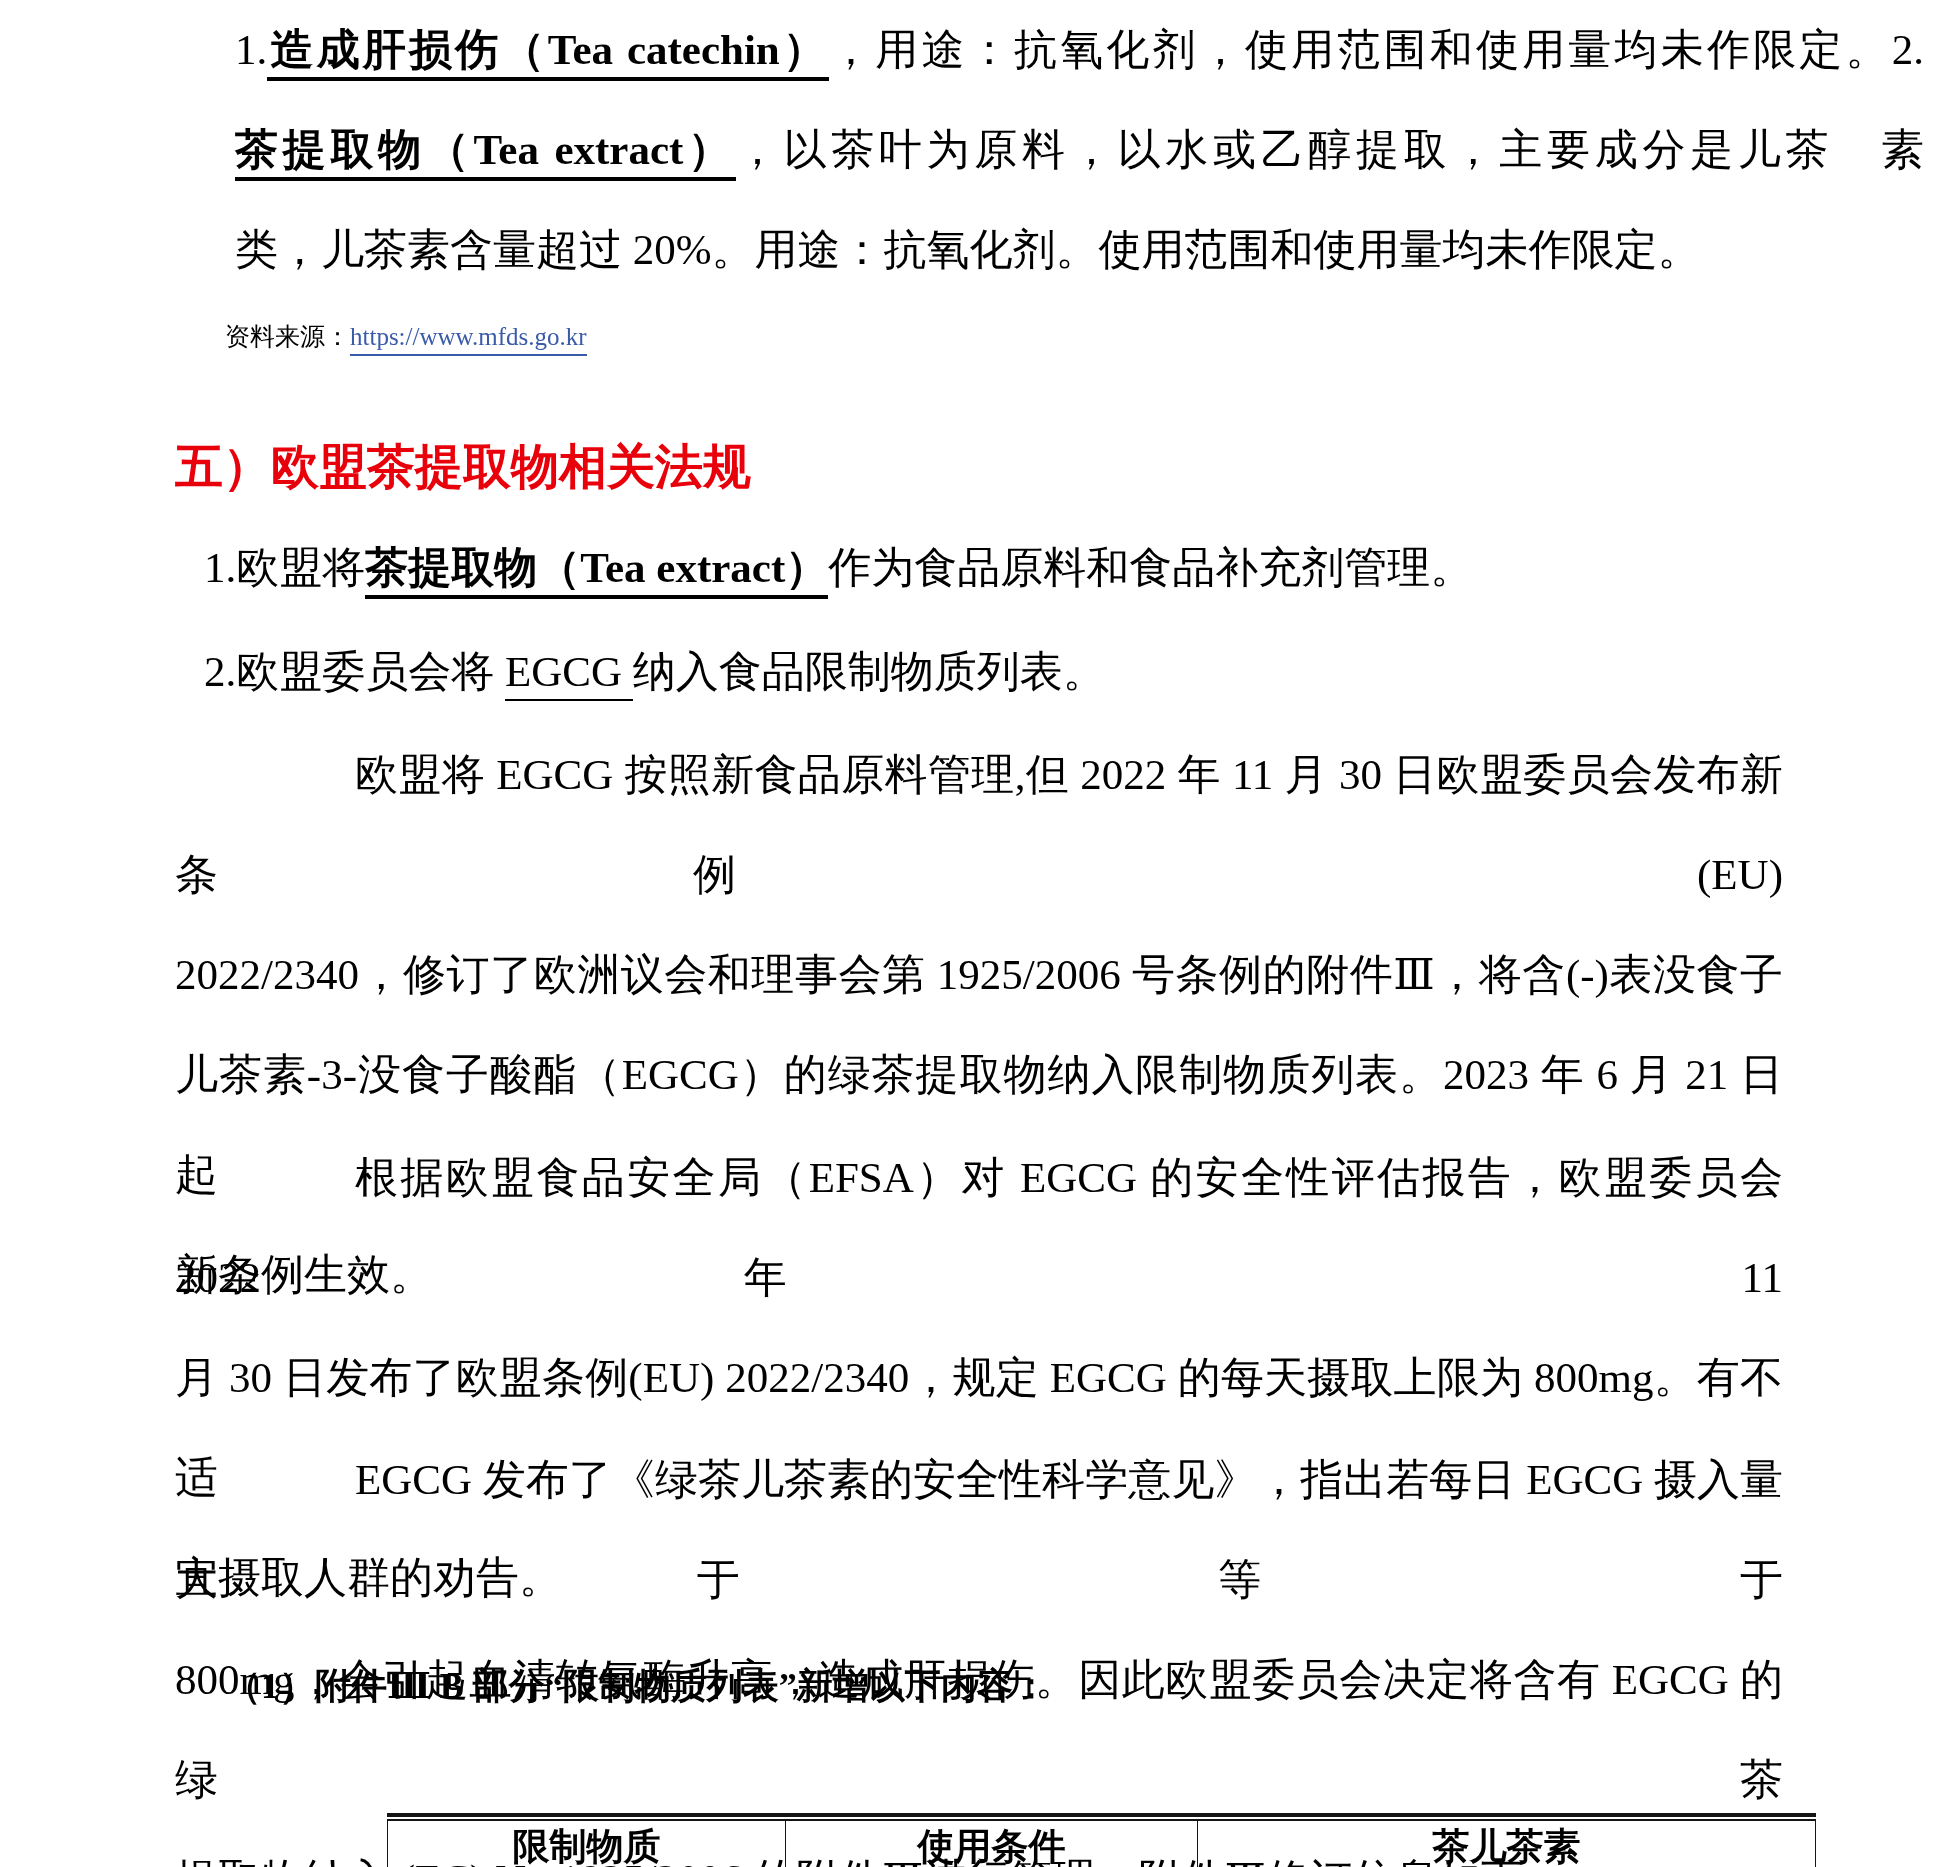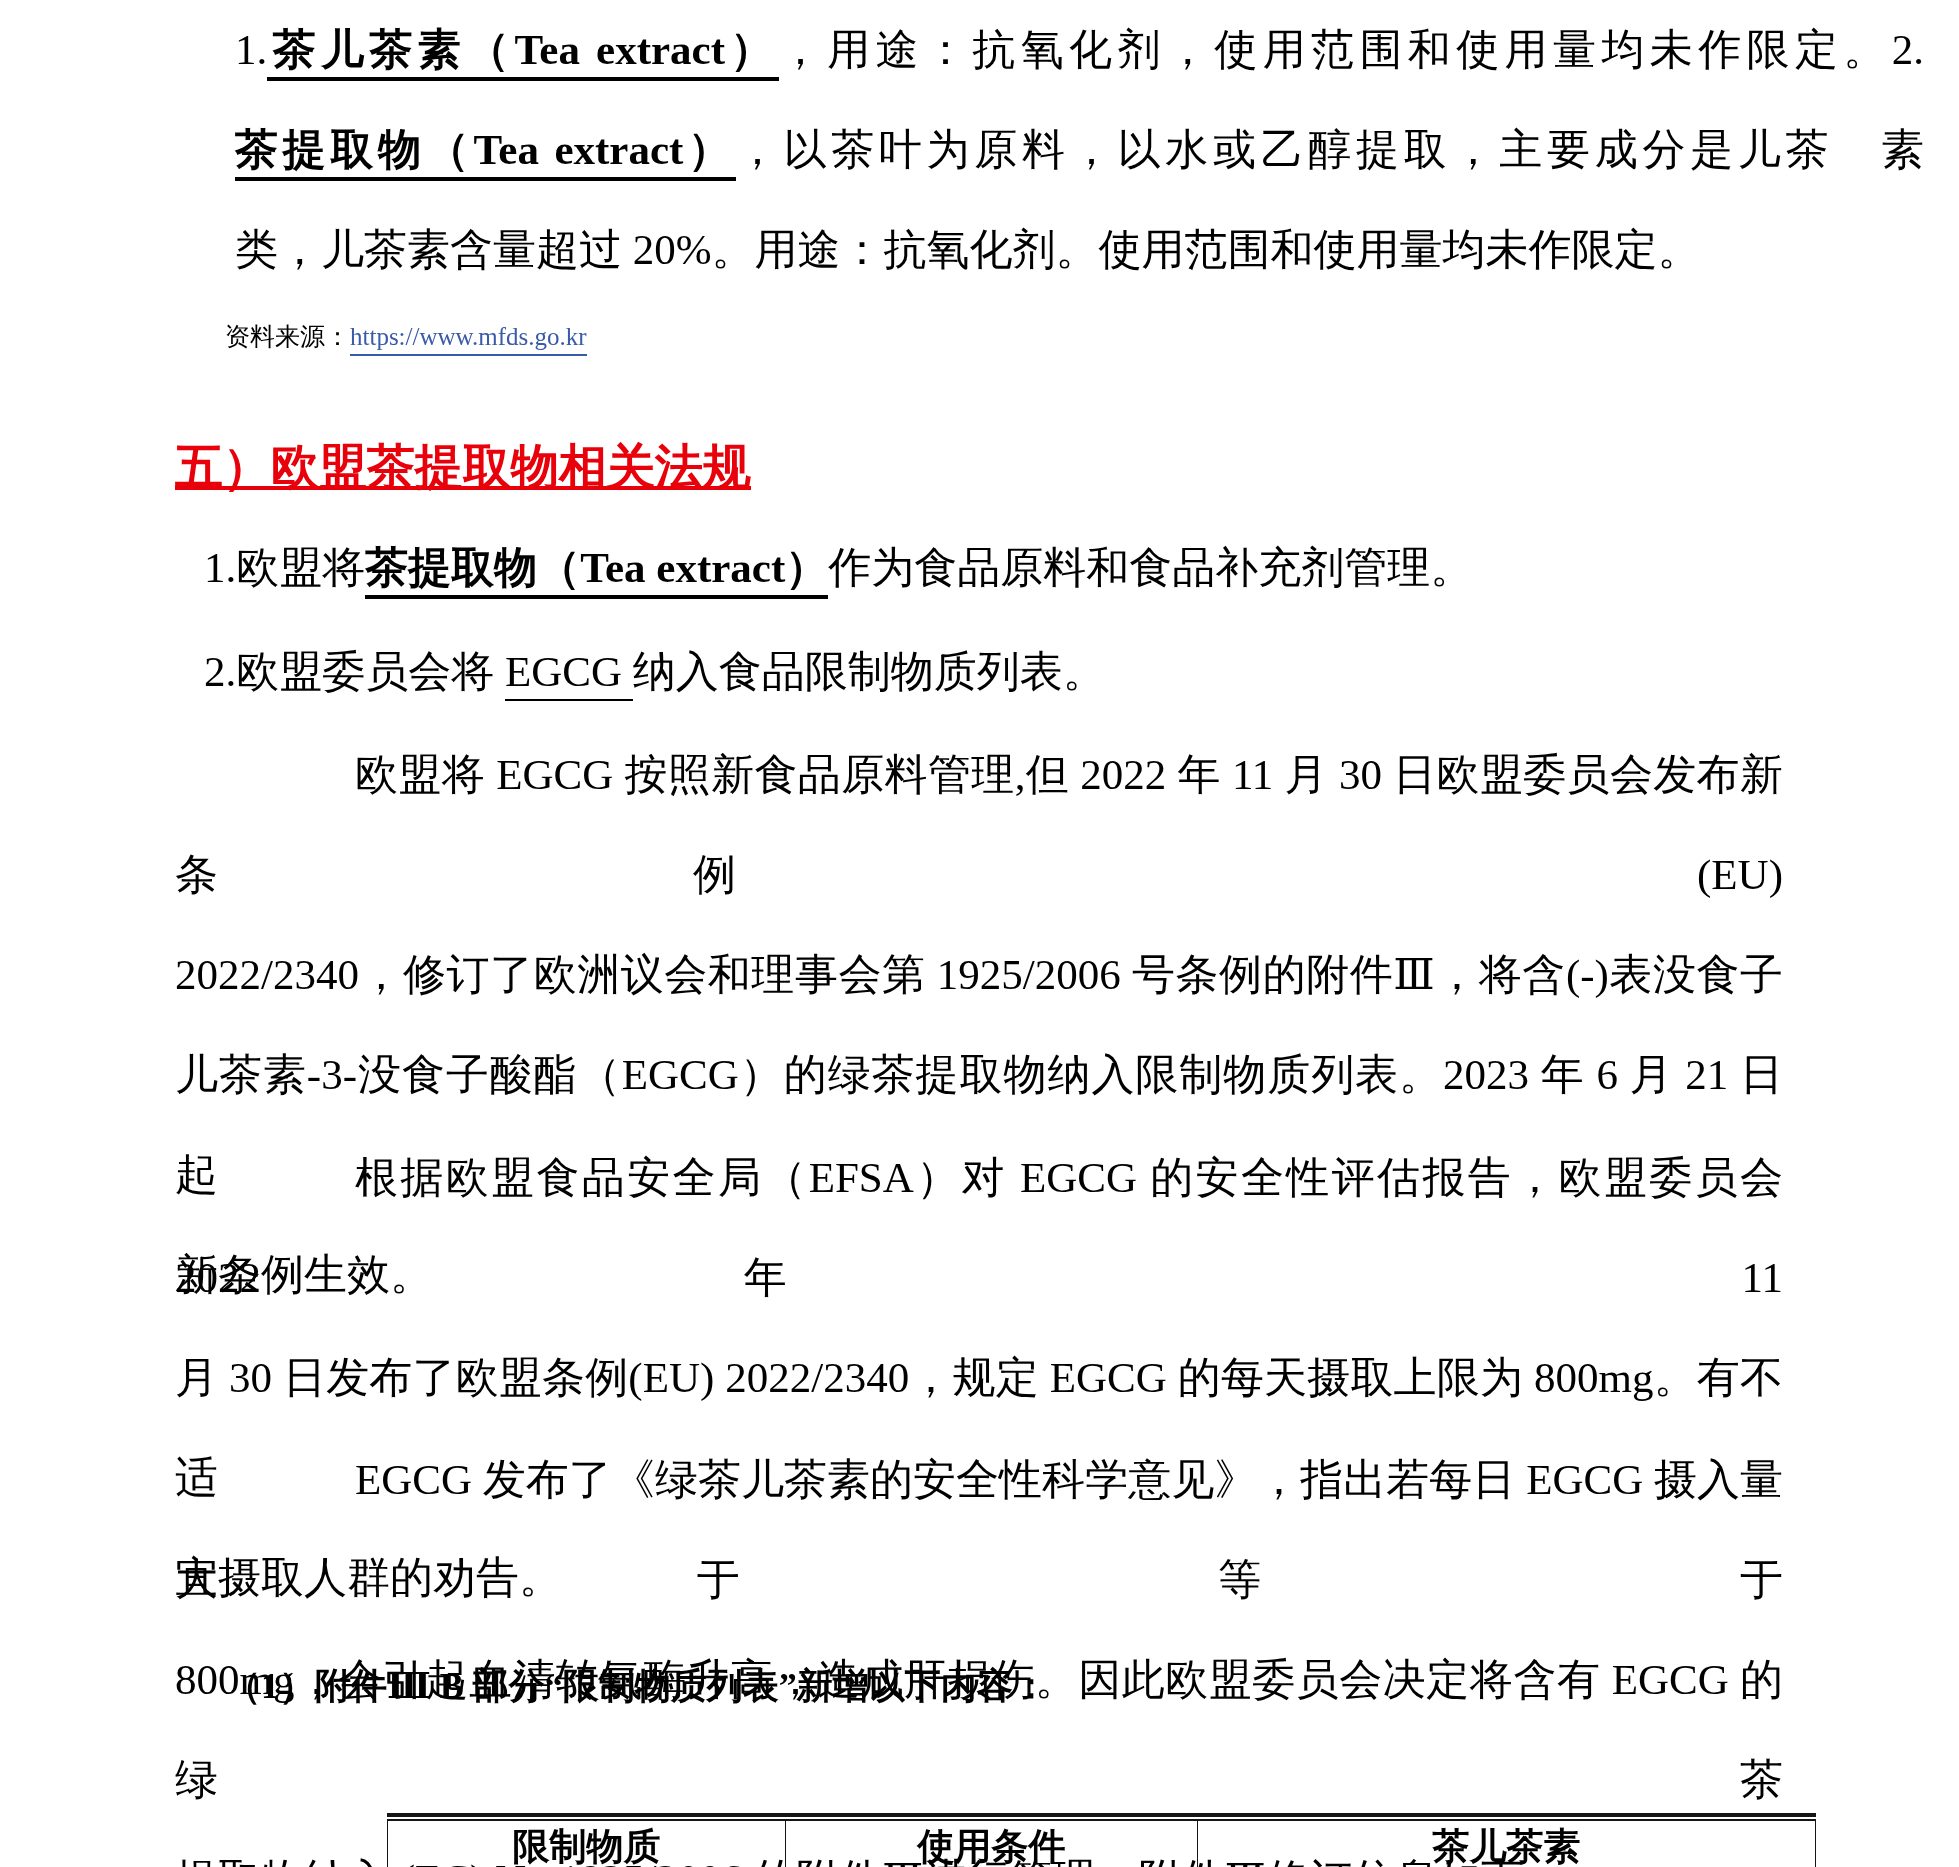--- a/index.html
+++ b/index.html
@@ -40,30 +40,30 @@
   .th.c1{width:397px;}
   .th.c2{width:412px;border-left:1.6px solid #151515;}
   .th.c3{flex:1;border-left:1.6px solid #151515;}
 </style>
 </head>
 <body>
 
 <div class="page">
 
   <div class="block para1">
-      <div class="line fill"><span>1.</span><span class="bu">茶儿茶素（Tea extract）</span><span>，用途：抗氧化剂，使用范围和使用量均未作限定。2.</span></div>
+      <div class="line fill"><span>1.</span><span class="bu">造成肝损伤（Tea catechin）</span><span>，用途：抗氧化剂，使用范围和使用量均未作限定。2.</span></div>
       <div class="line fill"><span class="bu">茶提取物（Tea extract）</span><span>，以茶叶为原料，以水或乙醇提取，主要成分是儿茶　素</span></div>
       <div class="line"><span>类，儿茶素含量超过 20%。用途：抗氧化剂。使用范围和使用量均未作限定。</span></div>
     </div>
 
   <div class="block source">
     <span>资料来源：</span><a class="link" href="#" style="color: rgb(58, 91, 168); border-color: rgb(58, 91, 168);">https://www.mfds.go.kr</a>
   </div>
 
-  <h2 class="heading block" style="color: rgb(232, 0, 10); border-color: rgb(232, 0, 10); text-decoration: underline;">五）欧盟茶提取物相关法规</h2>
+  <h2 class="heading block" style="color: rgb(232, 0, 10); border-color: rgb(232, 0, 10);">五）欧盟茶提取物相关法规</h2>
 
   <div class="block item1">
       <div class="line"><span>1.欧盟将</span><span class="bu">茶提取物（Tea extract）</span><span>作为食品原料和食品补充剂管理。</span></div>
     </div>
   <div class="block item2">
       <div class="line"><span>2.欧盟委员会将 </span><span class="u">EGCG </span><span>纳入食品限制物质列表。</span></div>
     </div>
 
   <div class="block paraA">
       <div class="line fill indent"><span>欧盟将 EGCG 按照新食品原料管理,但 2022 年 11 月 30 日欧盟委员会发布新条例 (EU)</span></div>

